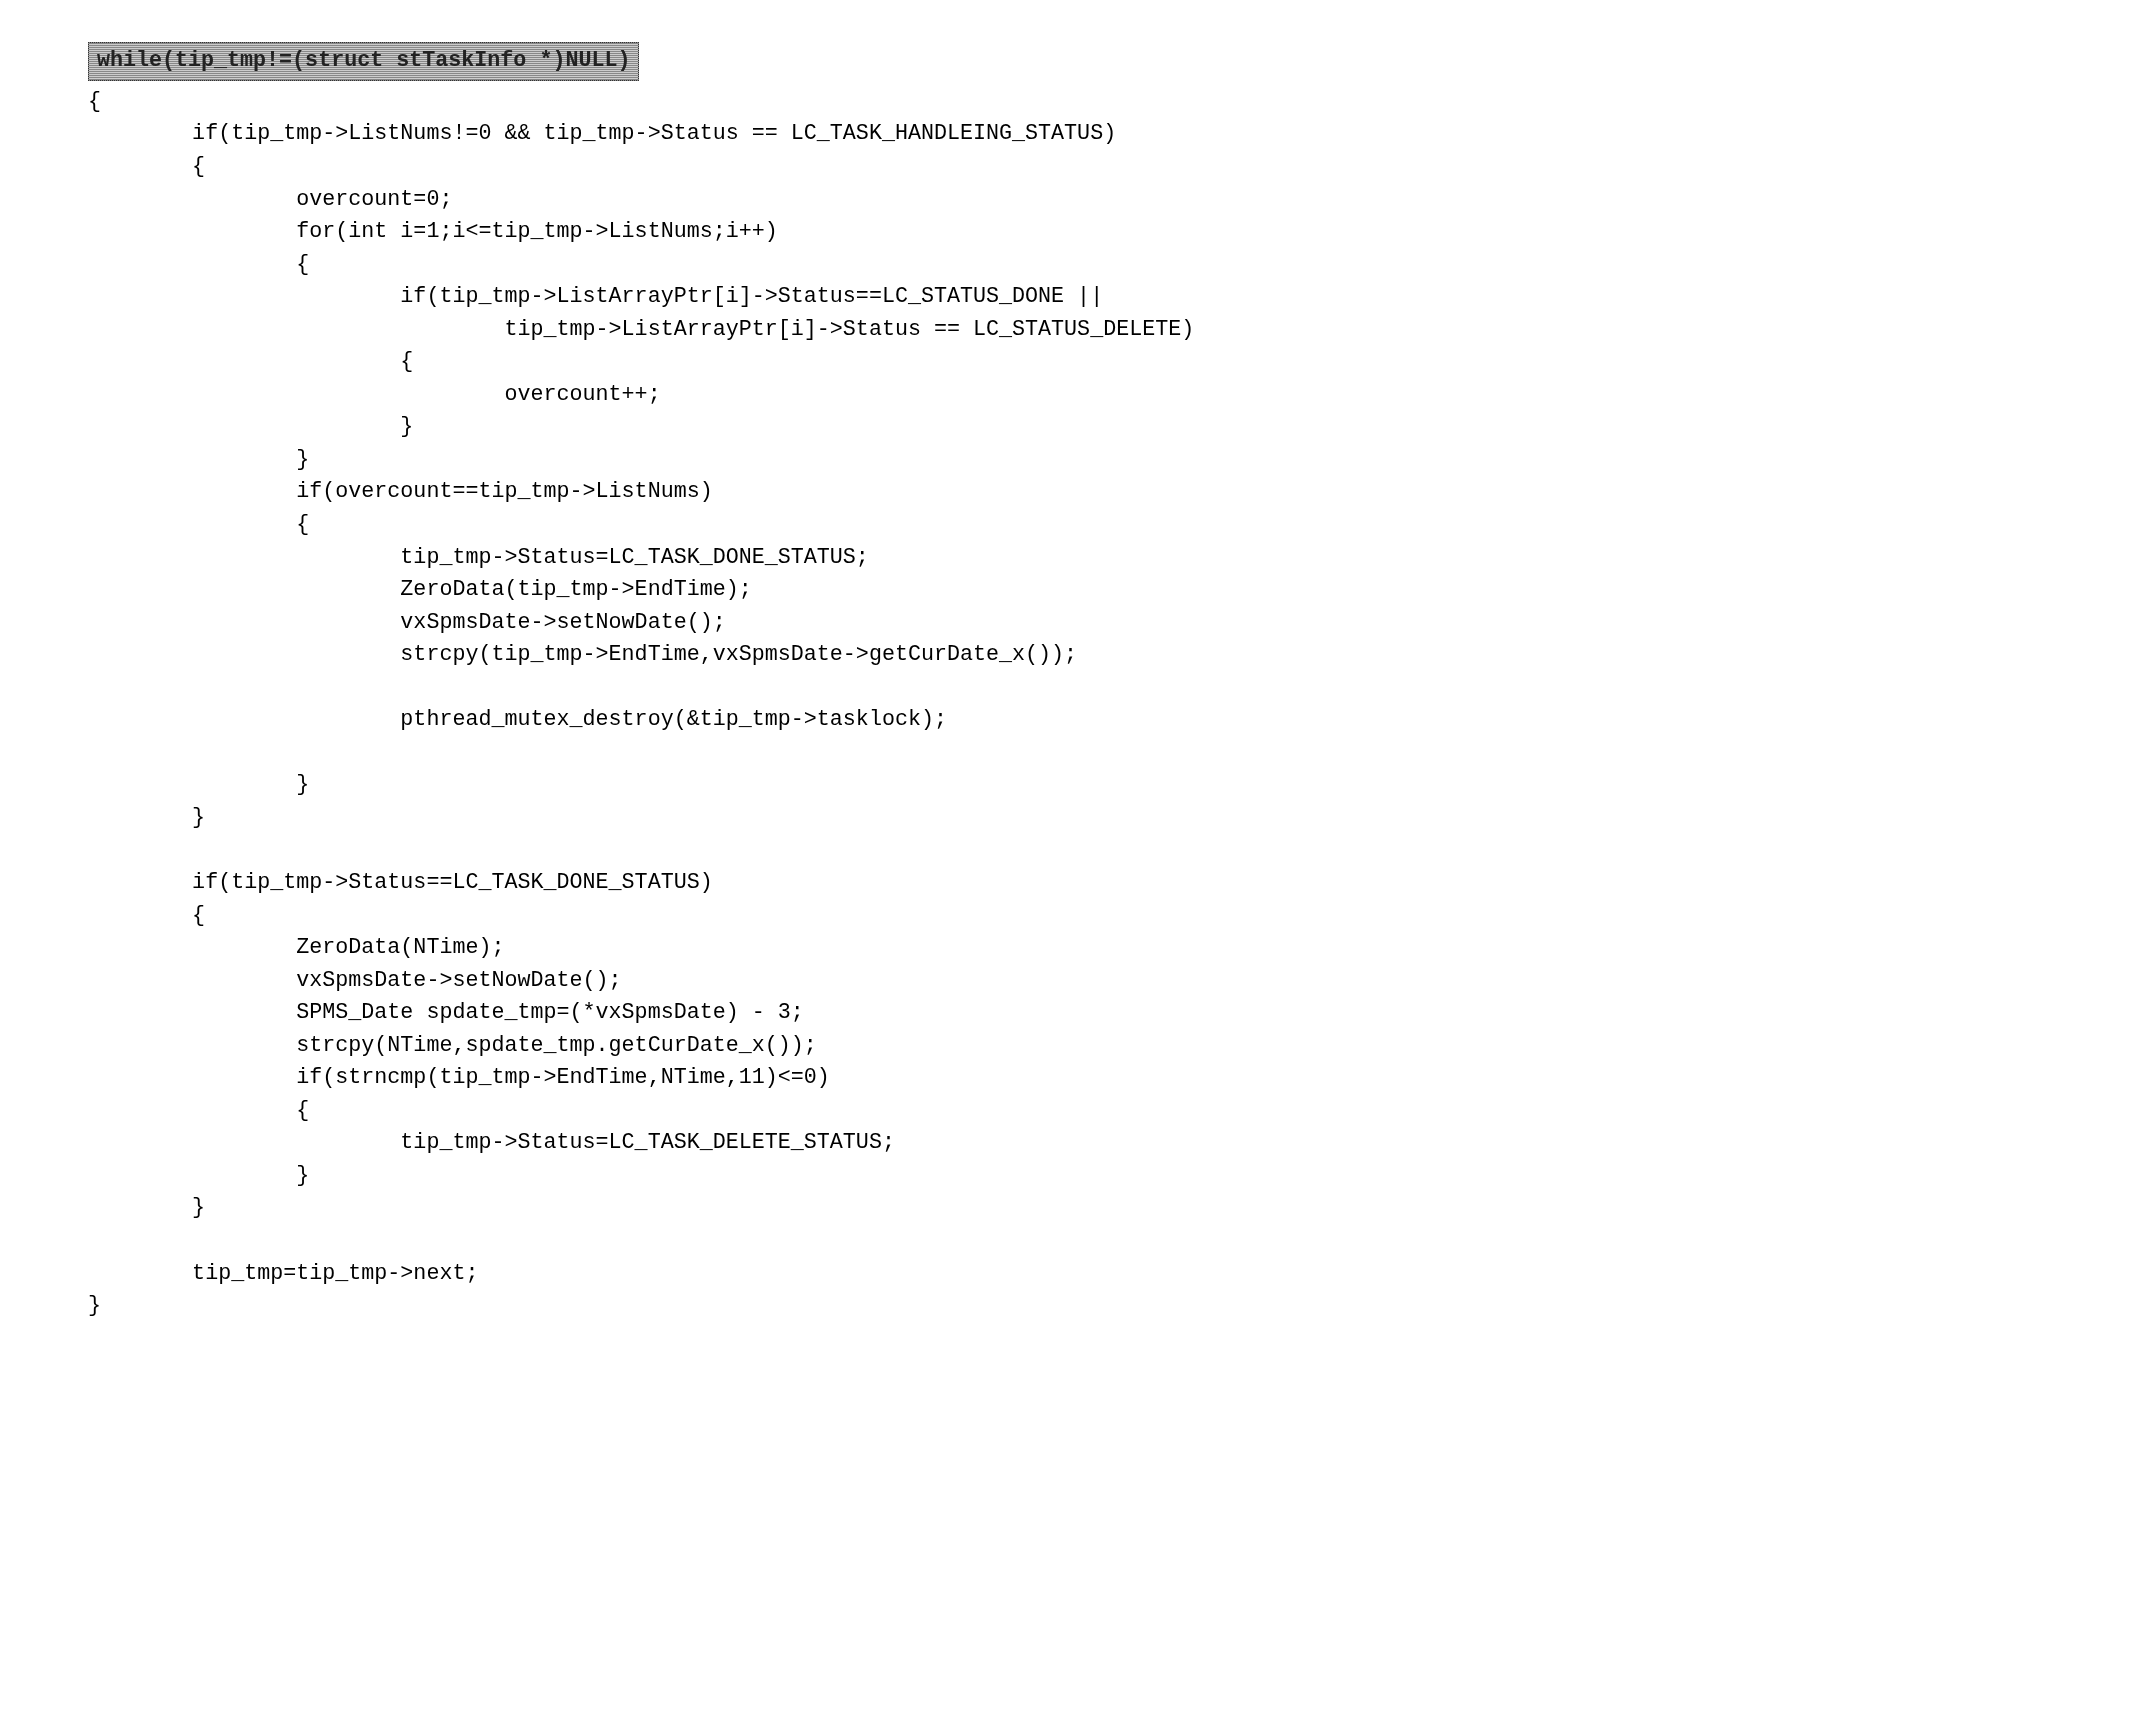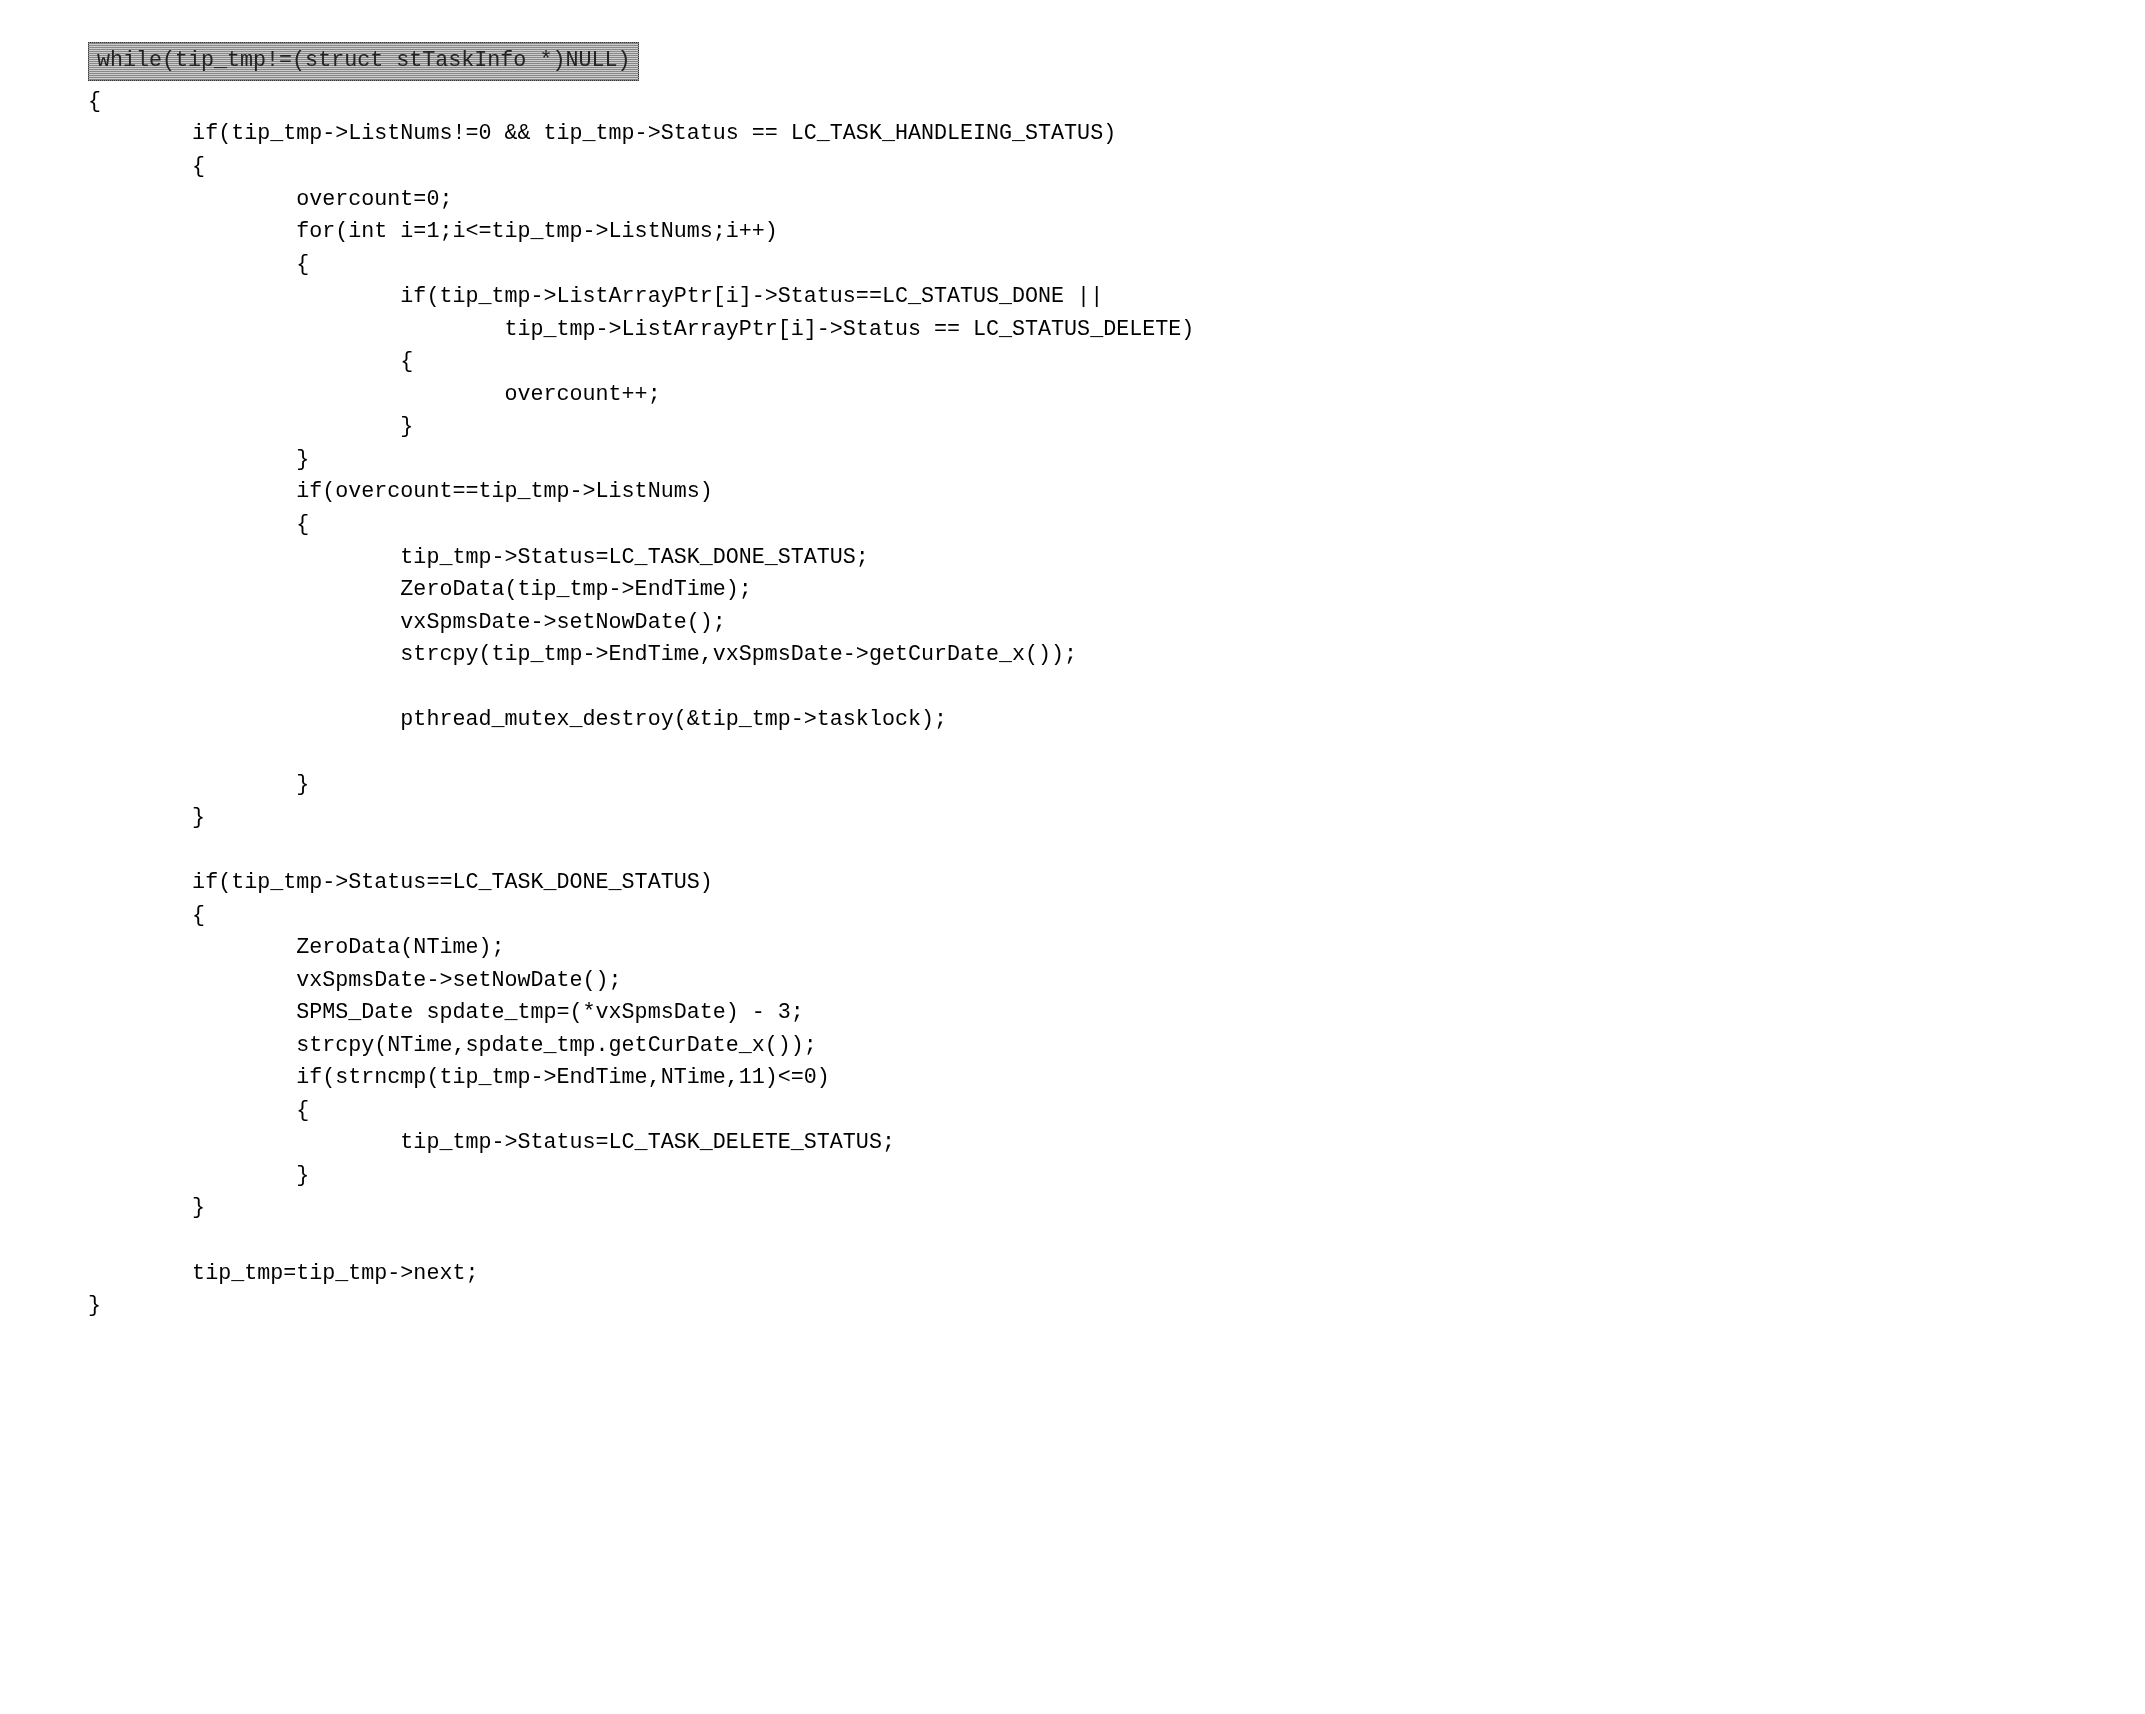--- a/index.html
+++ b/index.html
@@ -24,21 +24,21 @@
         0deg,
         #888 0px,
         #888 1px,
         #ccc 1px,
         #ccc 2px
       );
       background-color: #b0b0b0;
       color: #222;
       display: inline-block;
       padding: 2px 7.9px;
-      font-weight: normal;
+      font-weight: bold;
       border: 1px dotted #333;
       margin-left: 49px;
     }
     .code-body {
       padding-left: 49px;
       padding-top: 4.9px;
     }
     .line {
       display: block;
       min-height: 1.5em;

